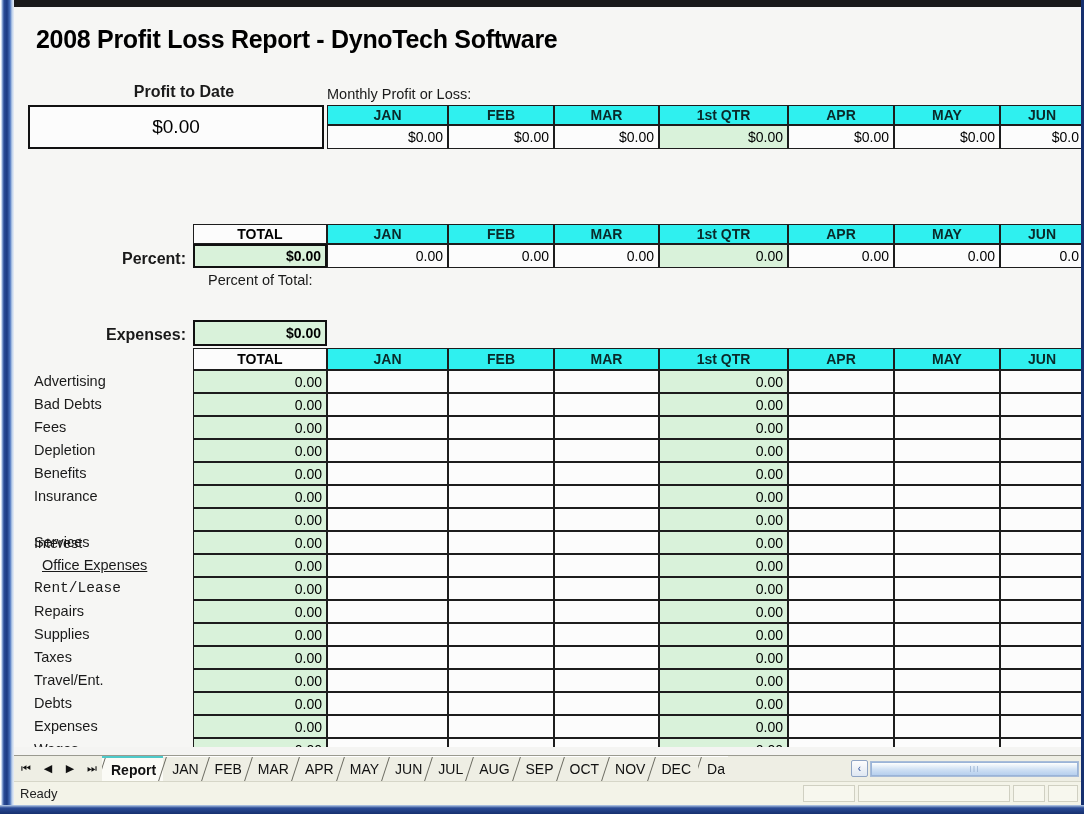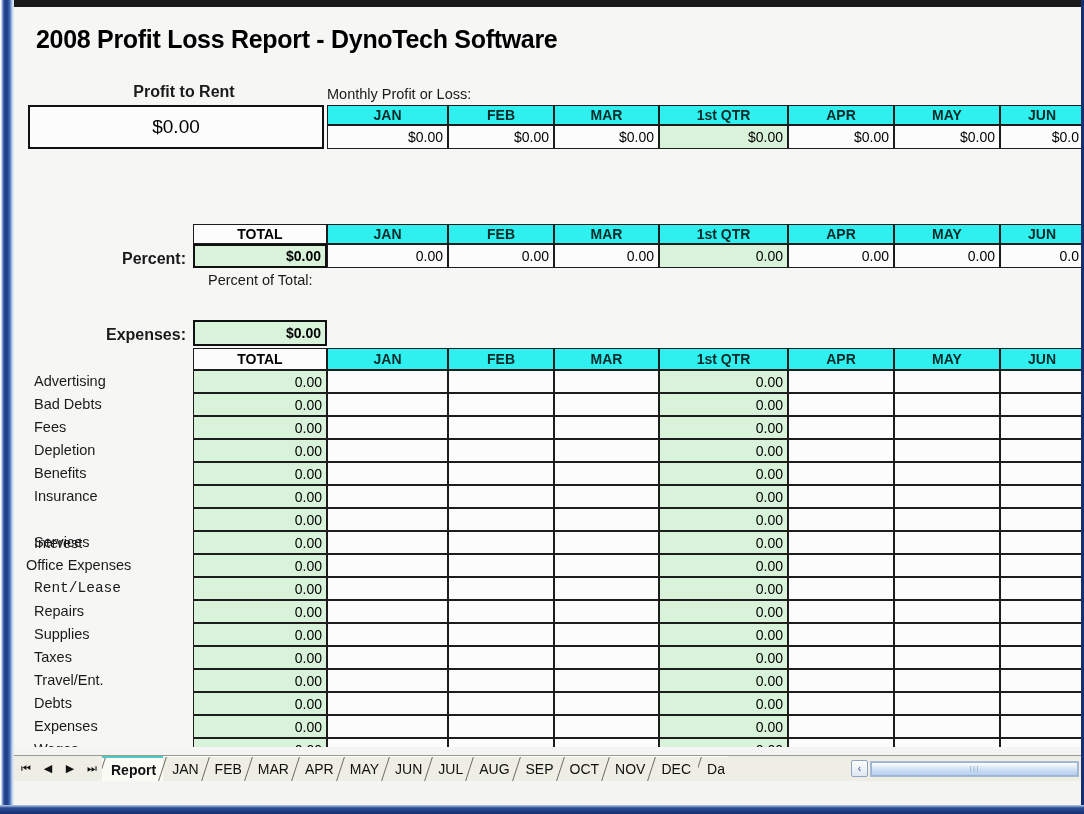--- a/index.html
+++ b/index.html
@@ -218,21 +218,21 @@
 <div id="app">
 
   <div id="top-bar"></div>
   <div id="left-edge"></div>
   <div id="right-edge"></div>
   <div id="bottom-edge"></div>
 
   <div id="sheet">
     <div id="report-title">2008 Profit Loss Report - DynoTech Software</div>
     <div id="grid">
-        <div class="lbl b" style="left: 60px; top: 76px; width: 220px; text-align: center;">Profit to Rent</div>
+        <div class="lbl b" style="left: 60px; top: 76px; width: 220px; text-align: center;">Profit to Date</div>
         <div class="lbl " style="left: 313px; top: 79px;">Monthly Profit or Loss:</div>
         <div class="cell c thick" style="left: 14px; top: 98px; width: 296px; height: 44px; font-size: 19px;">$0.00</div>
         <div class="cell hdr" style="left: 313px; top: 98px; width: 121px; height: 20px;">JAN</div>
         <div class="cell r" style="left: 313px; top: 118px; width: 121px; height: 24px;">$0.00</div>
         <div class="cell hdr" style="left: 434px; top: 98px; width: 106px; height: 20px;">FEB</div>
         <div class="cell r" style="left: 434px; top: 118px; width: 106px; height: 24px;">$0.00</div>
         <div class="cell hdr" style="left: 540px; top: 98px; width: 105px; height: 20px;">MAR</div>
         <div class="cell r" style="left: 540px; top: 118px; width: 105px; height: 24px;">$0.00</div>
         <div class="cell hdr" style="left: 645px; top: 98px; width: 129px; height: 20px;">1st QTR</div>
         <div class="cell r green" style="left: 645px; top: 118px; width: 129px; height: 24px;">$0.00</div>
@@ -335,21 +335,21 @@
         <div class="cell " style="left: 986px; top: 501px; width: 84px; height: 23px;"></div>
         <div class="lbl " style="left: 20px; top: 527px;">Services</div>
         <div class="cell r green" style="left: 179px; top: 524px; width: 134px; height: 23px;">0.00</div>
         <div class="cell " style="left: 313px; top: 524px; width: 121px; height: 23px;"></div>
         <div class="cell " style="left: 434px; top: 524px; width: 106px; height: 23px;"></div>
         <div class="cell " style="left: 540px; top: 524px; width: 105px; height: 23px;"></div>
         <div class="cell r green" style="left: 645px; top: 524px; width: 129px; height: 23px;">0.00</div>
         <div class="cell " style="left: 774px; top: 524px; width: 106px; height: 23px;"></div>
         <div class="cell " style="left: 880px; top: 524px; width: 106px; height: 23px;"></div>
         <div class="cell " style="left: 986px; top: 524px; width: 84px; height: 23px;"></div>
-        <div class="lbl " style="left: 12px; top: 550px;">Office Expenses</div>
+        <div class="lbl " style="left: 28px; top: 550px; text-decoration: underline;">Office Expenses</div>
         <div class="cell r green" style="left: 179px; top: 547px; width: 134px; height: 23px;">0.00</div>
         <div class="cell " style="left: 313px; top: 547px; width: 121px; height: 23px;"></div>
         <div class="cell " style="left: 434px; top: 547px; width: 106px; height: 23px;"></div>
         <div class="cell " style="left: 540px; top: 547px; width: 105px; height: 23px;"></div>
         <div class="cell r green" style="left: 645px; top: 547px; width: 129px; height: 23px;">0.00</div>
         <div class="cell " style="left: 774px; top: 547px; width: 106px; height: 23px;"></div>
         <div class="cell " style="left: 880px; top: 547px; width: 106px; height: 23px;"></div>
         <div class="cell " style="left: 986px; top: 547px; width: 84px; height: 23px;"></div>
         <div class="lbl " style="left: 20px; top: 573px; font-family: Liberation Mono, monospace;">Rent/Lease</div>
         <div class="cell r green" style="left: 179px; top: 570px; width: 134px; height: 23px;">0.00</div>
@@ -478,14 +478,21 @@
         </div>
       </div>
     <div id="hscroll">
       <div id="hs-left">‹</div>
       <div id="hs-track">
         <div id="hs-thumb">III</div>
       </div>
     </div>
   </div>
 
+  <div id="statusbar">
+    <span id="status-text">Ready</span>
+    <span class="status-panel" style="width:52px"></span>
+    <span class="status-panel" style="width:152px"></span>
+    <span class="status-panel" style="width:32px"></span>
+    <span class="status-panel" style="width:30px"></span>
+  </div>
 
 </div>
 
 </body></html>

